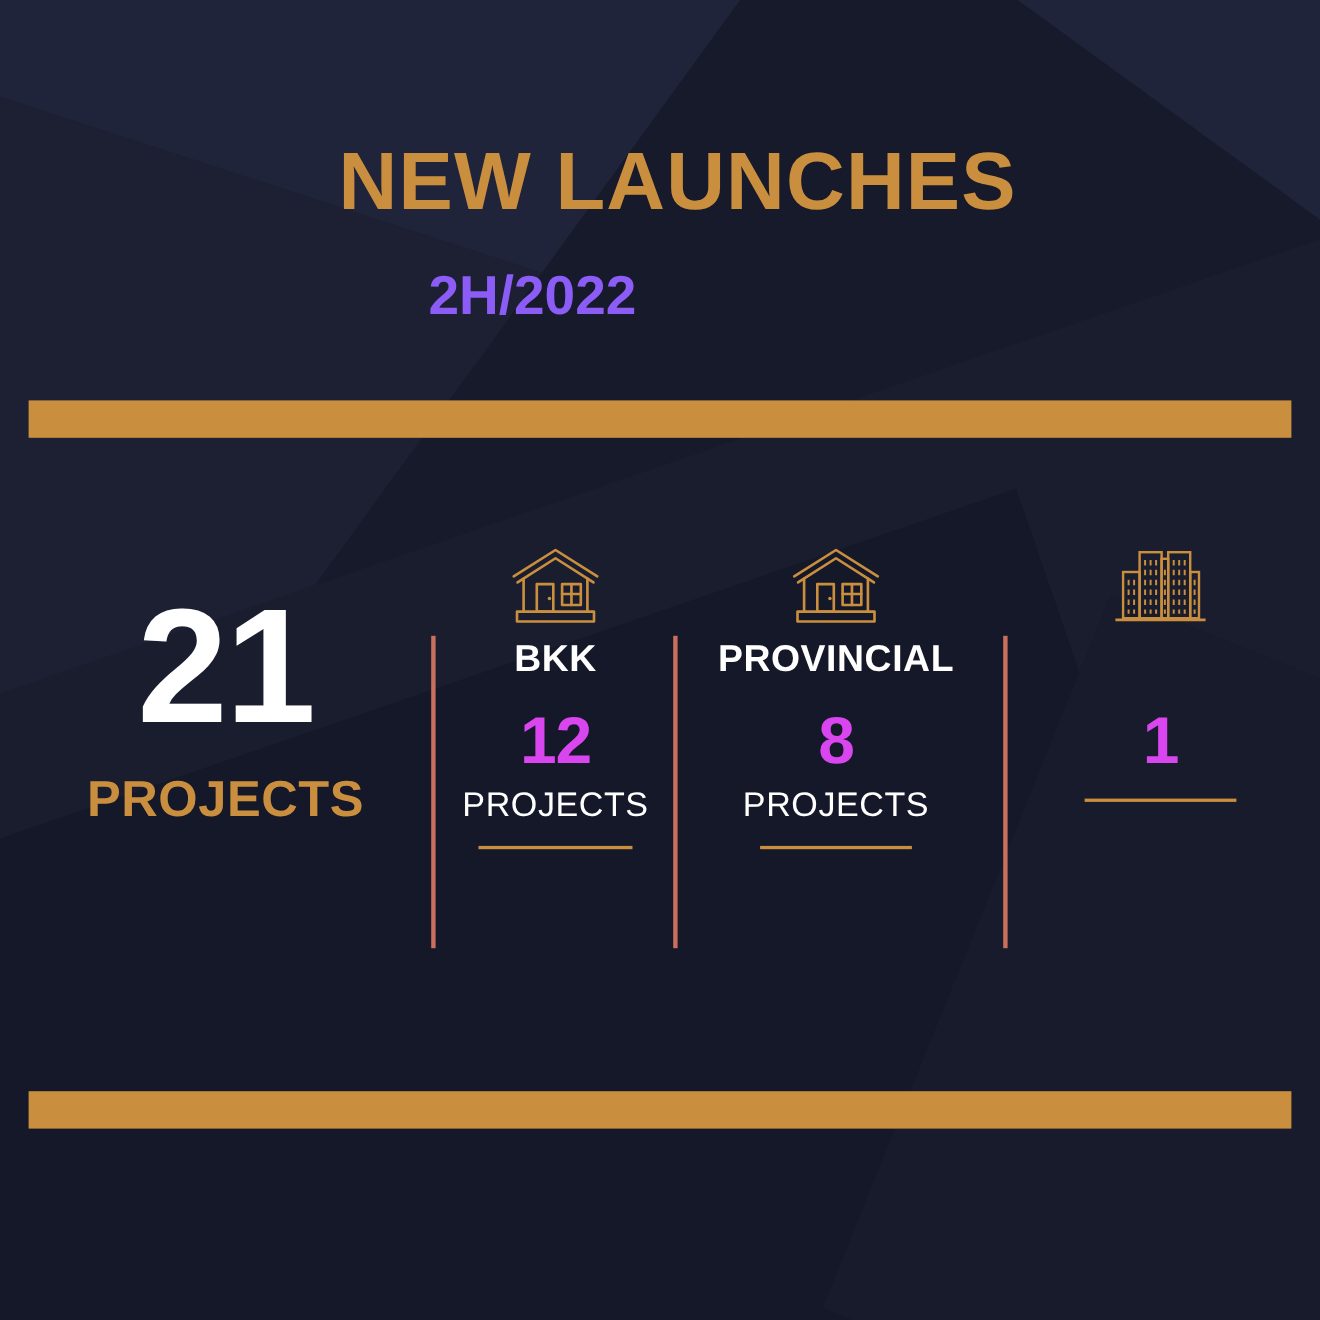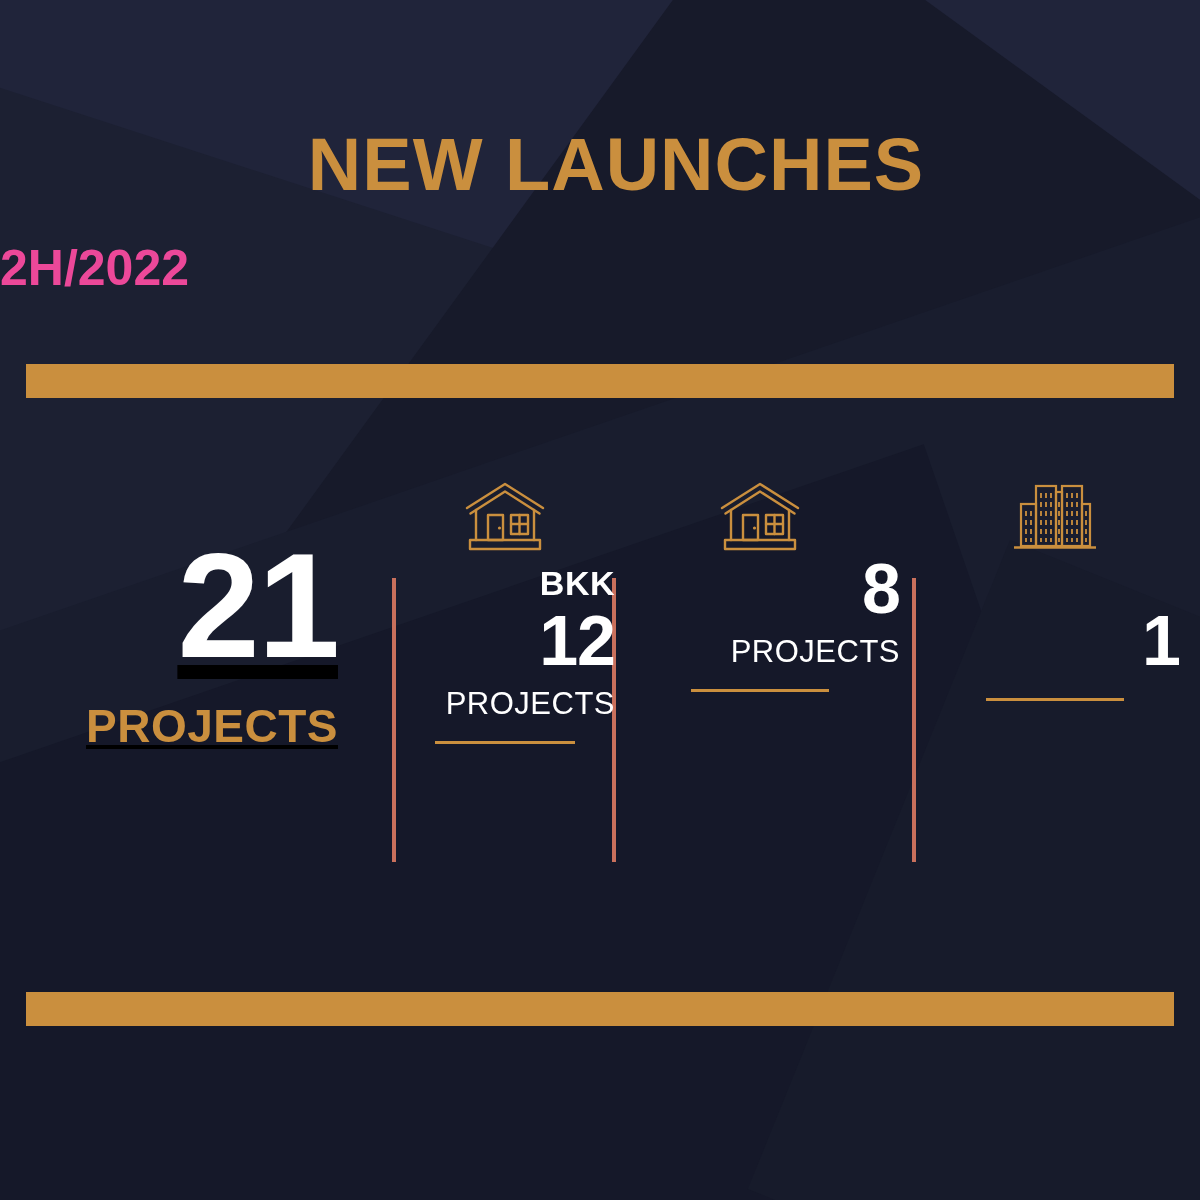--- a/index.html
+++ b/index.html
@@ -50,22 +50,22 @@
   .title{
     position:absolute;top:128px;left:16px;width:1200px;
     text-align:center;
     color:#ca8f3e;
     font-size:74px;font-weight:bold;
     letter-spacing:1px;
     line-height:1;
   }
   .subtitle{
     position:absolute;top:243px;left:0;width:968px;
-    text-align:left;
-    color:#ec4899;
+    text-align:center;
+    color:#8b5cf6;
     font-size:50px;font-weight:bold;
     letter-spacing:0px;
     line-height:1;
   }
 
   
   .gold-bar{
     position:absolute;left:26px;width:1148px;height:34px;
     background:#ca8f3e;
   }
@@ -73,54 +73,53 @@
   .gold-bar.bottom{top:992px;}
 
   
   .v-divider{
     position:absolute;top:578px;width:4px;height:284px;
     background:#c9705c;
   }
 
   
   .summary{
-    position:absolute;left:38px;top:532px;width:300px;
-    text-align:right;
-    text-decoration:underline;
+    position:absolute;left:55px;top:532px;width:300px;
+    text-align:center;
   }
   .summary .big-number{
     color:#ffffff;font-size:148px;font-weight:bold;
     line-height:1;letter-spacing:-2px;
   }
   .summary .unit{
     color:#ca8f3e;font-size:46px;font-weight:bold;
     line-height:1.25;margin-top:18px;letter-spacing:0.5px;
   }
   .summary .value{
     color:#ca8f3e;font-size:44px;font-weight:normal;
     line-height:1.2;margin-top:6px;letter-spacing:0.5px;
   }
 
   
   .stat{
-    position:absolute;top:480px;
-    text-align:right;
+    position:absolute;top:496px;
+    text-align:center;
   }
   .stat .icon{
     height:74px;
     display:flex;align-items:flex-end;justify-content:center;
   }
   .stat .cat-label{
     color:#ffffff;font-size:34px;font-weight:bold;
     letter-spacing:0.5px;line-height:1;margin-top:12px;
     height:40px;
   }
   .stat .num{
-    color:#ffffff;font-size:70px;font-weight:bold;
-    line-height:1;letter-spacing:-1px;
+    color:#d946ef;font-size:60px;font-weight:bold;
+    line-height:1;letter-spacing:-1px;margin-top:22px;
   }
   .stat .num-unit{
     color:#ffffff;font-size:31px;font-weight:normal;
     letter-spacing:0.5px;line-height:1;margin-top:12px;
   }
   .stat .rule{
     height:3px;background:#ca8f3e;margin:22px auto 0 auto;
   }
   #stat-bkk{left:395px;width:220px;}
   #stat-bkk .rule{width:140px;}
@@ -189,20 +188,21 @@
           <path d="M12 30 L12 60"></path>
           <path d="M70 30 L70 60"></path>
           <rect x="24" y="35" width="15" height="25"></rect>
           <circle cx="35.5" cy="48" r="1.6" fill="#ca8f3e" stroke="none"></circle>
           <rect x="47" y="35" width="17" height="19"></rect>
           <path d="M47 44 L64 44"></path>
           <path d="M55.5 35 L55.5 54"></path>
           <rect x="6" y="60" width="70" height="9"></rect>
         </svg>
       </div>
+      <div class="cat-label">PROVINCIAL</div>
       <div class="num">8</div>
       <div class="num-unit">PROJECTS</div>
       <div class="rule"></div>
     </div>
 
     <div class="stat" id="stat-condo">
       <div class="icon">
         <svg width="86" height="74" viewBox="0 0 86 74" fill="none" stroke="#ca8f3e" stroke-width="2.2" stroke-linejoin="miter" stroke-linecap="butt">
           <rect x="9" y="24" width="15" height="42"></rect>
           <rect x="24" y="6" width="20" height="60"></rect>

